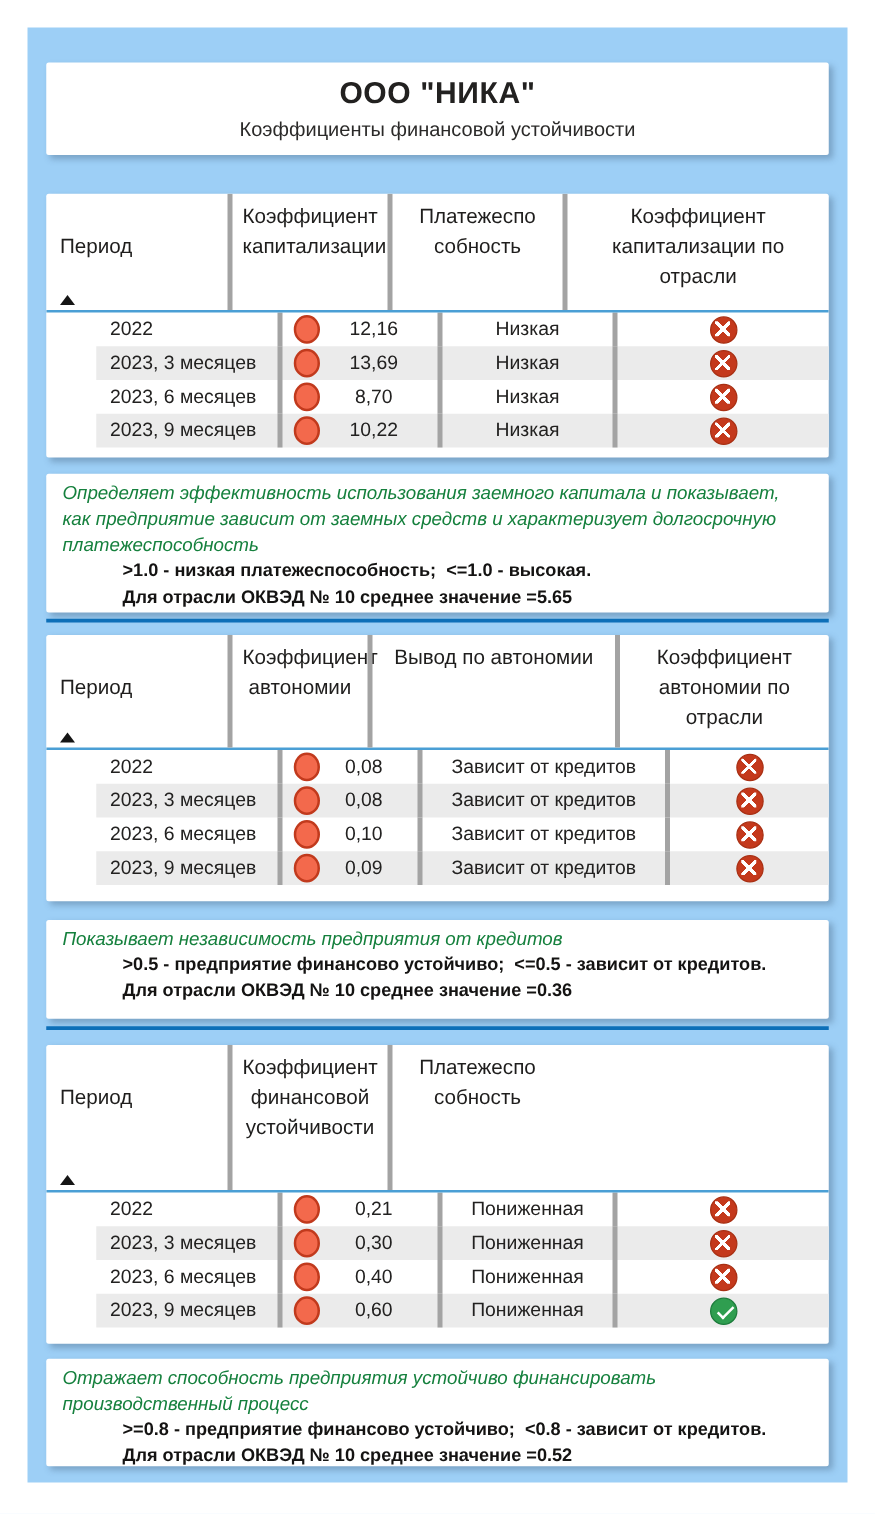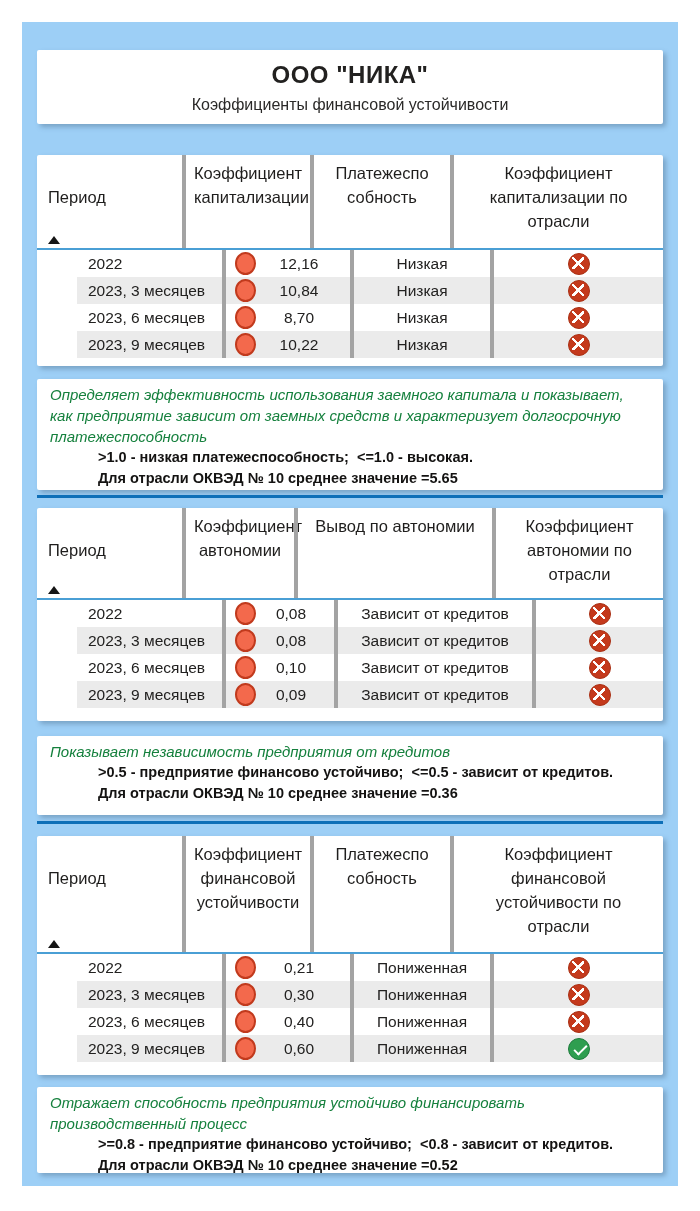--- a/index.html
+++ b/index.html
@@ -104,21 +104,21 @@
       </div>
       <div class="td c3">Низкая</div>
       <div class="td c4">
         <span class="ficon icon-cross"></span>
       </div>
     </div>
     <div class="tr body alt">
       <div class="td c1">2023, 3 месяцев</div>
       <div class="td c2">
         <span class="dot"></span>
-        <span class="num">10,84</span>
+        <span class="num">13,69</span>
       </div>
       <div class="td c3">Низкая</div>
       <div class="td c4">
         <span class="ficon icon-cross"></span>
       </div>
     </div>
     <div class="tr body">
       <div class="td c1">2023, 6 месяцев</div>
       <div class="td c2">
         <span class="dot"></span>
@@ -216,21 +216,20 @@
 
   <div class="card tbl-card t3">
     <div class="tr head">
       <div class="th c1">
         <span>Период</span>
         <span class="sort"></span>
       </div>
       <div class="th c2">Коэффициент финансовой устойчивости</div>
       <div class="th c3">Платежеспо
 собность</div>
-      <div class="th c4">Коэффициент финансовой устойчивости по отрасли</div>
     </div>
     <div class="tr body">
       <div class="td c1">2022</div>
       <div class="td c2">
         <span class="dot"></span>
         <span class="num">0,21</span>
       </div>
       <div class="td c3">Пониженная</div>
       <div class="td c4">
         <span class="ficon icon-cross"></span>

